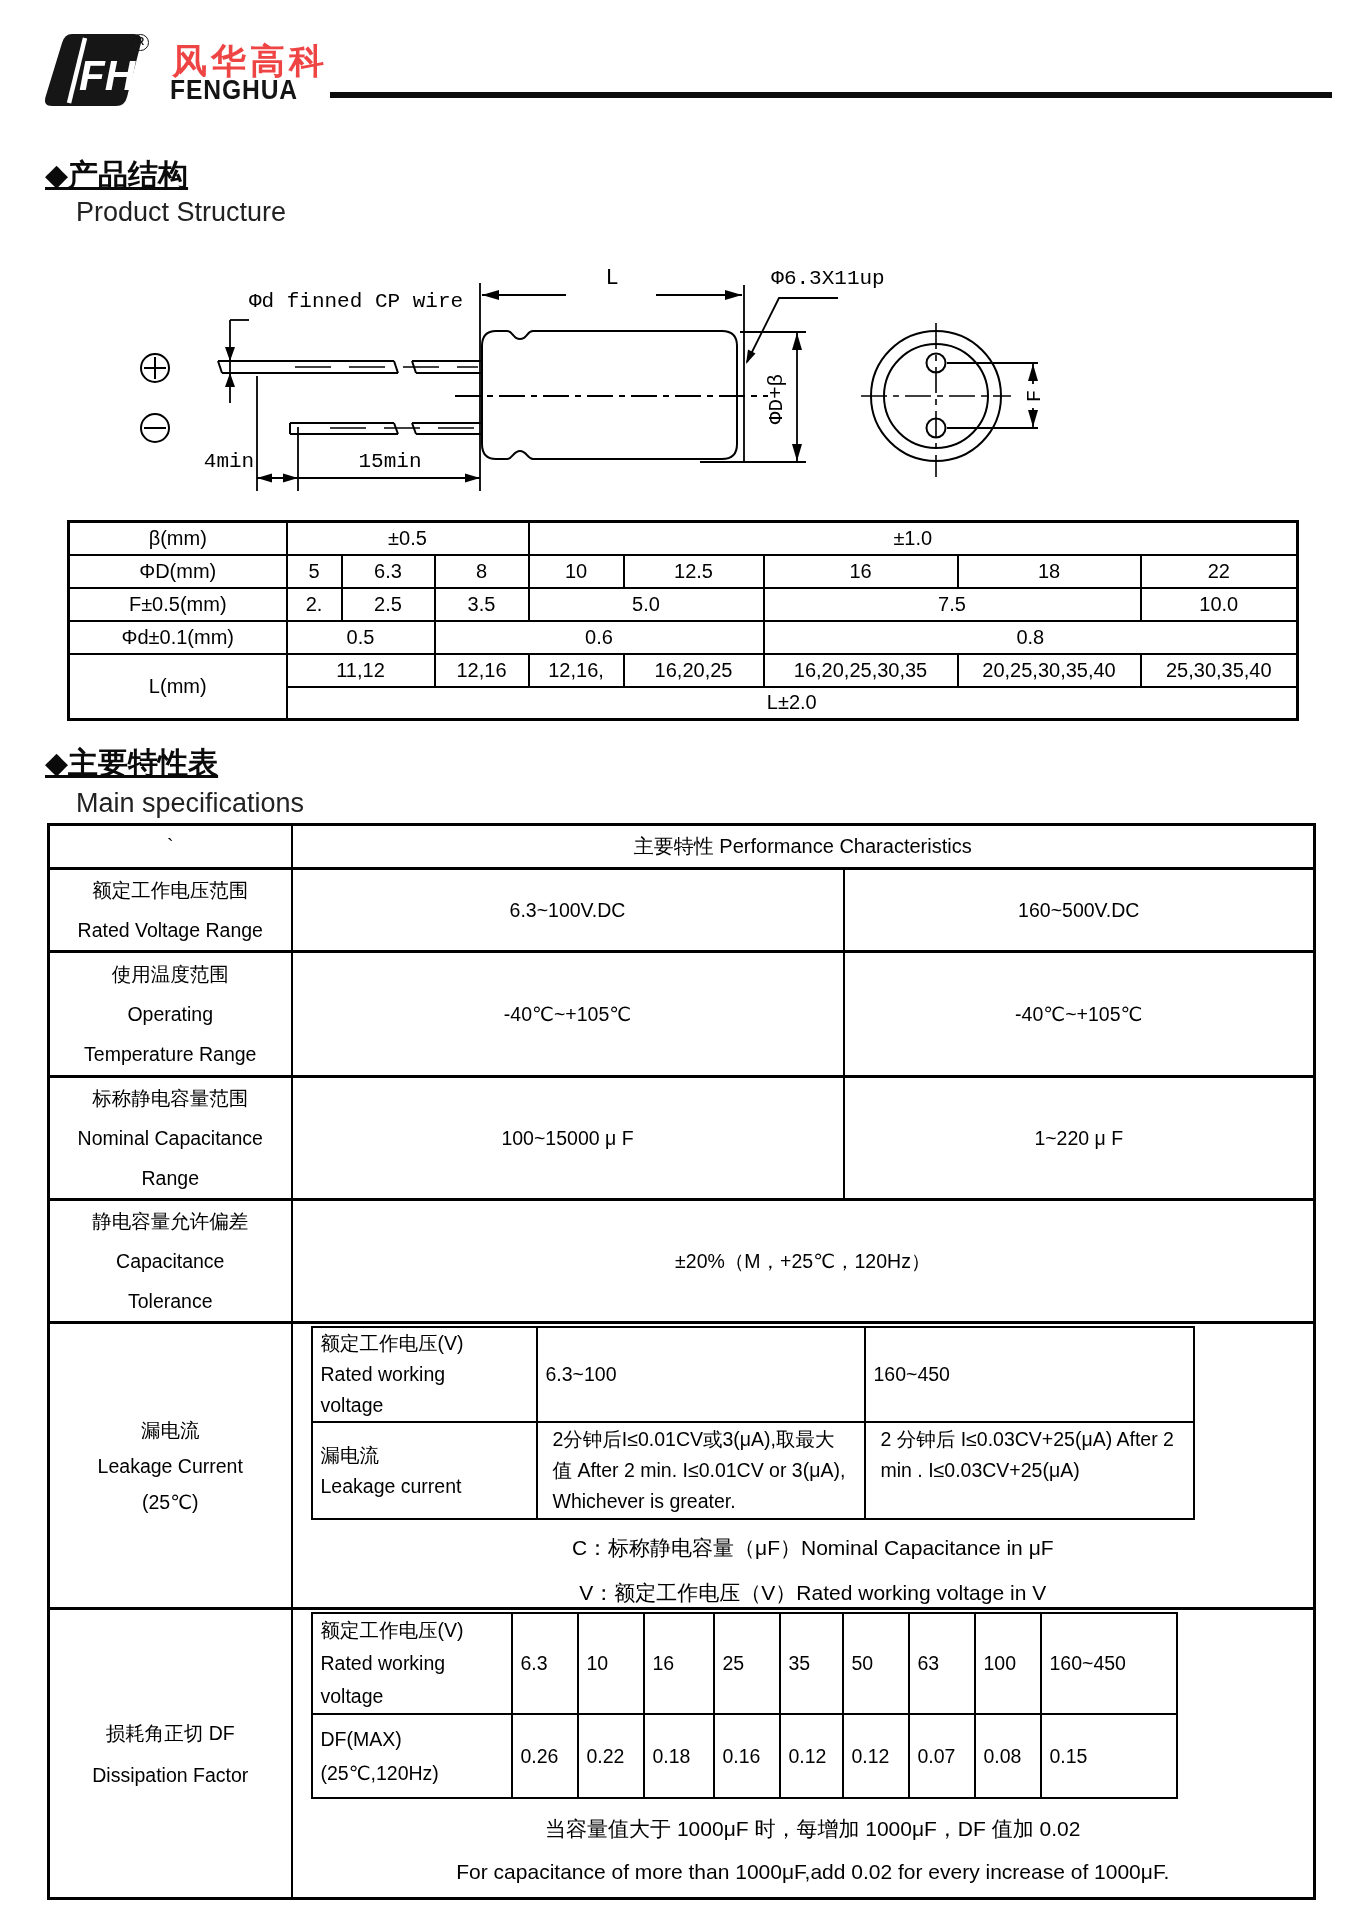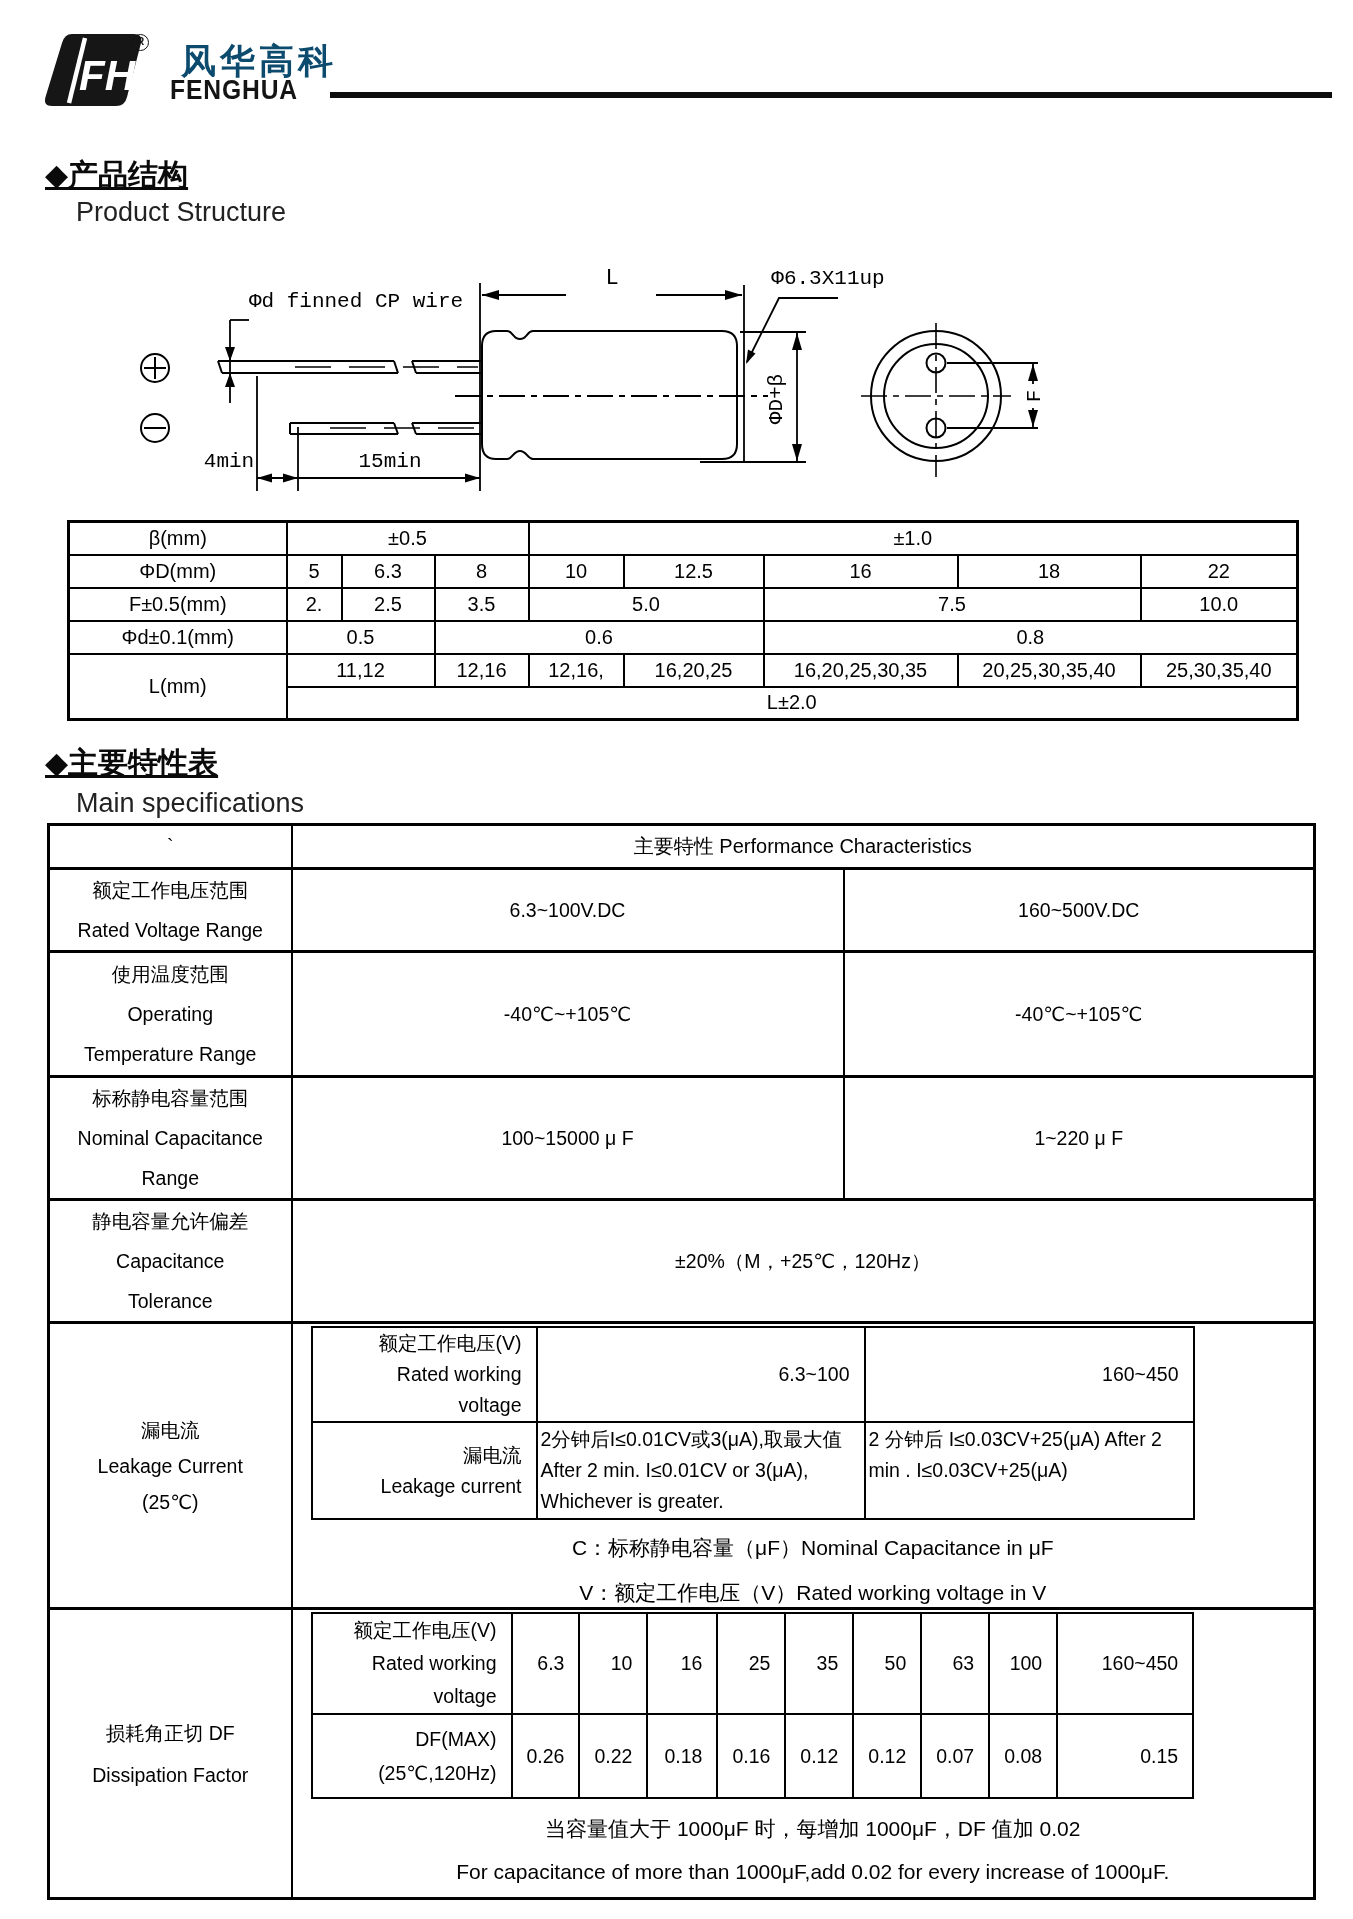--- a/index.html
+++ b/index.html
@@ -6,21 +6,21 @@
   html,body { background:#888; }
   .page {
     position:relative; width:1353px; height:1919px; margin:0 auto;
     background:#ffffff; color:#000;
     font-family:"Liberation Sans","DejaVu Sans",sans-serif;
     overflow:hidden;
   }
   .abs { position:absolute; }
 
   
-  .logo-cn { left:181px; top:38px; font-size:35px; font-weight:bold; letter-spacing:4px; color:#0c4a6e; }
+  .logo-cn { left:172px; top:38px; font-size:35px; font-weight:bold; letter-spacing:4px; color:#ef4444; }
   .logo-en { left:170px; top:74px; font-size:28px; font-weight:bold; letter-spacing:1px; color:#141414; transform:scaleX(0.88); transform-origin:left; }
   .reg-mark { left:132px; top:34px; width:17px; height:17px; border:1.6px solid #141414; border-radius:50%;
               font-size:10px; font-weight:bold; text-align:center; line-height:14px; color:#141414; }
   .doc-title { left:600px; top:41px; width:713px; text-align:right; font-size:35px; font-weight:bold; color:#101010; letter-spacing:-0.5px; }
   .header-rule { left:330px; top:92px; width:1002px; height:6px; background:#0d0d0d; }
 
   
   .h-cn { font-size:30px; font-weight:bold; color:#0a0a0a;text-decoration:underline; }
   .h-en { font-size:27px; color:#222; }
 
@@ -34,23 +34,23 @@
   .spectable { left:47px; top:823px; width:1266px; border:3px solid #000; }
   .spectable > tbody > tr > td { border-left:2px solid #000; border-top:3px solid #000;
                  text-align:center; vertical-align:middle; font-size:19.5px; padding:0; }
   .spec-label { line-height:40px; }
   .leak-label { line-height:36px; }
   .corner-cell { font-size:20px; }
   .cell-left { text-align:left !important; vertical-align:top !important; }
 
   
   .nested { border:2.5px solid #000; margin-left:18px; margin-top:2px; }
-  .nested td { border:2px solid #000; text-align:right; vertical-align:middle; font-size:19.5px; padding:0 14px; }
+  .nested td { border:2px solid #000; text-align:left; vertical-align:middle; font-size:19.5px; padding:0 8px; }
   .nst-hdr { line-height:31px; }
-  .leak-val { text-align:left !important; vertical-align:top !important; line-height:31px; padding:1px 3px !important; }
+  .leak-val { text-align:left !important; vertical-align:top !important; line-height:31px; padding:1px 15px !important; }
   .note-line { font-size:21px; margin-left:20px; text-align:center; }
 
   .df-hdr { line-height:33px; }
   .df-row-label { line-height:42px; }
 
   
   .cad-text { font-family:"Liberation Mono","DejaVu Sans Mono",monospace; font-size:22px; fill:#000; }
   .cad-text-sm { font-family:"Liberation Mono","DejaVu Sans Mono",monospace; font-size:21px; fill:#000; }
 </style>
 </head>

